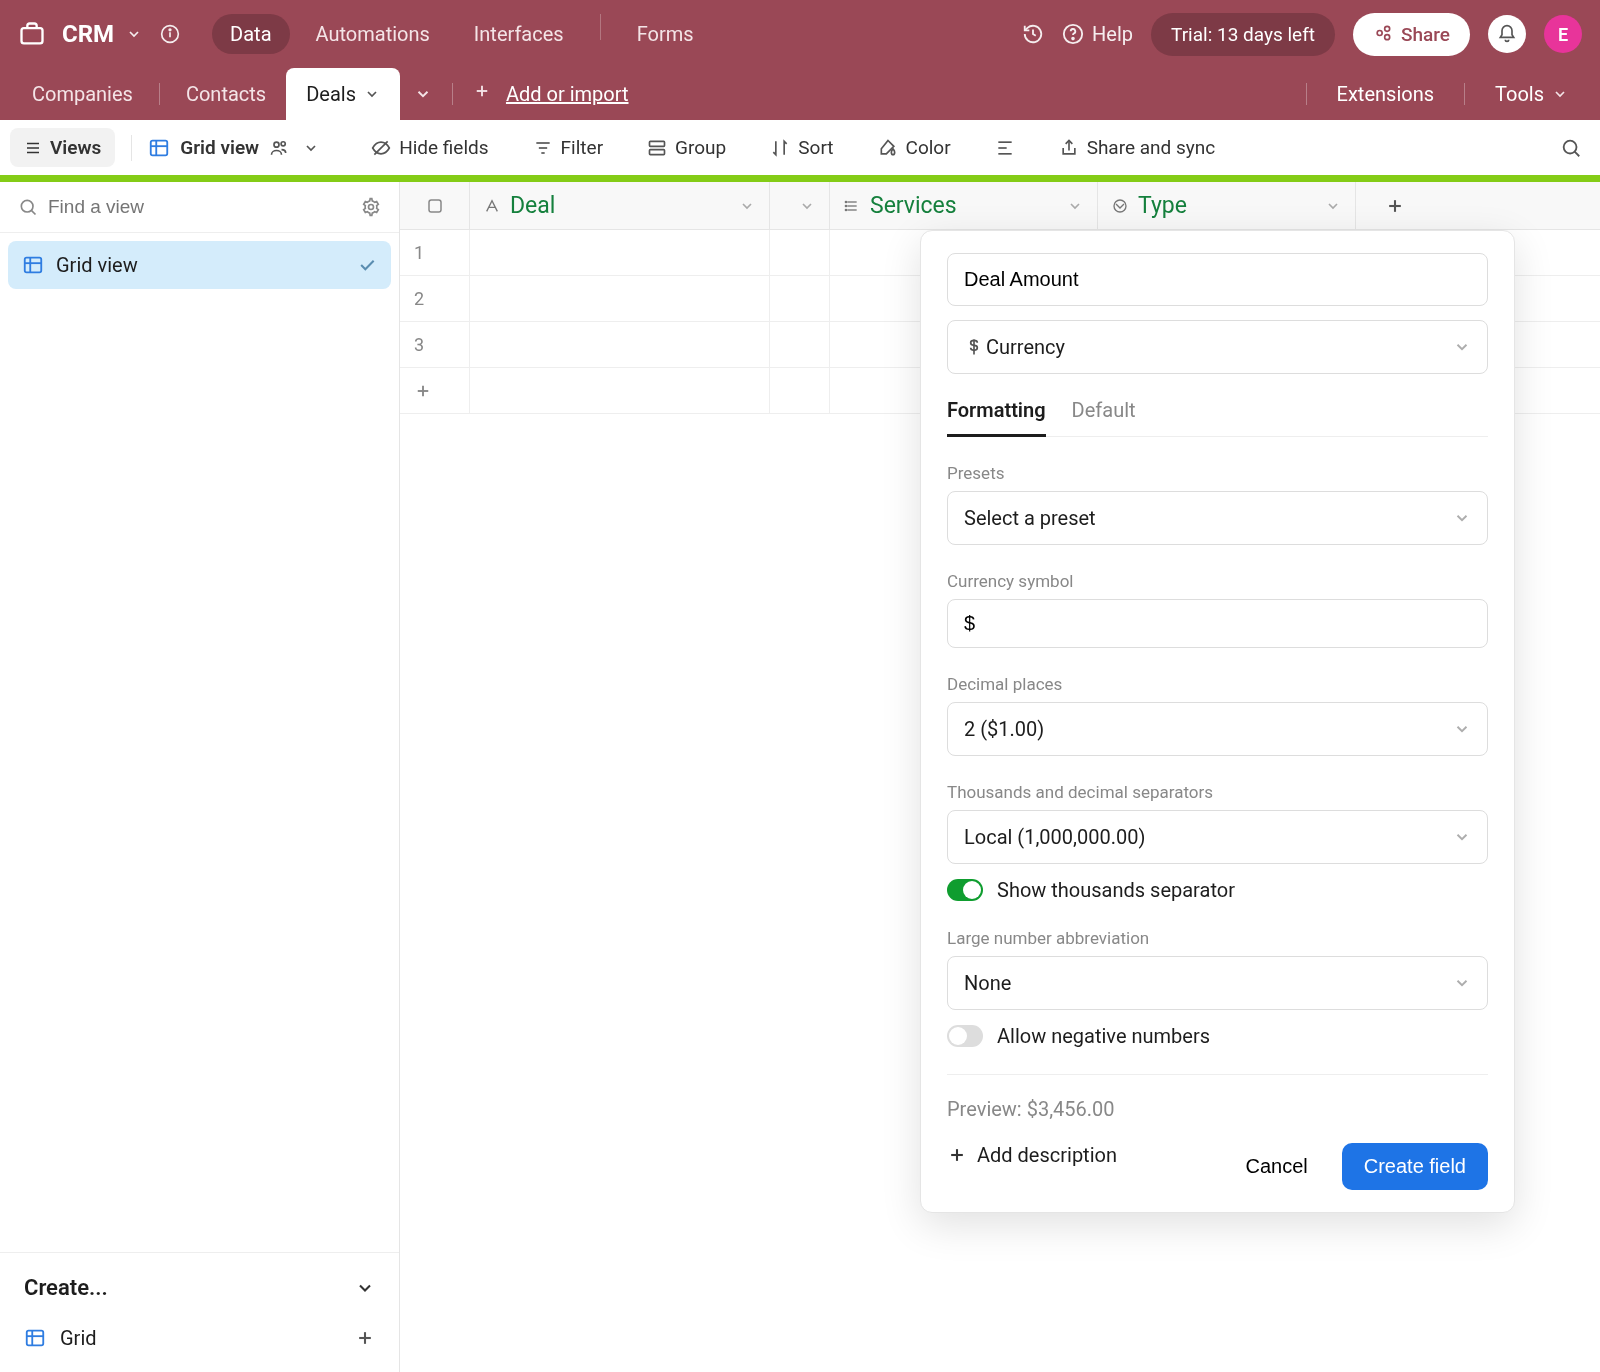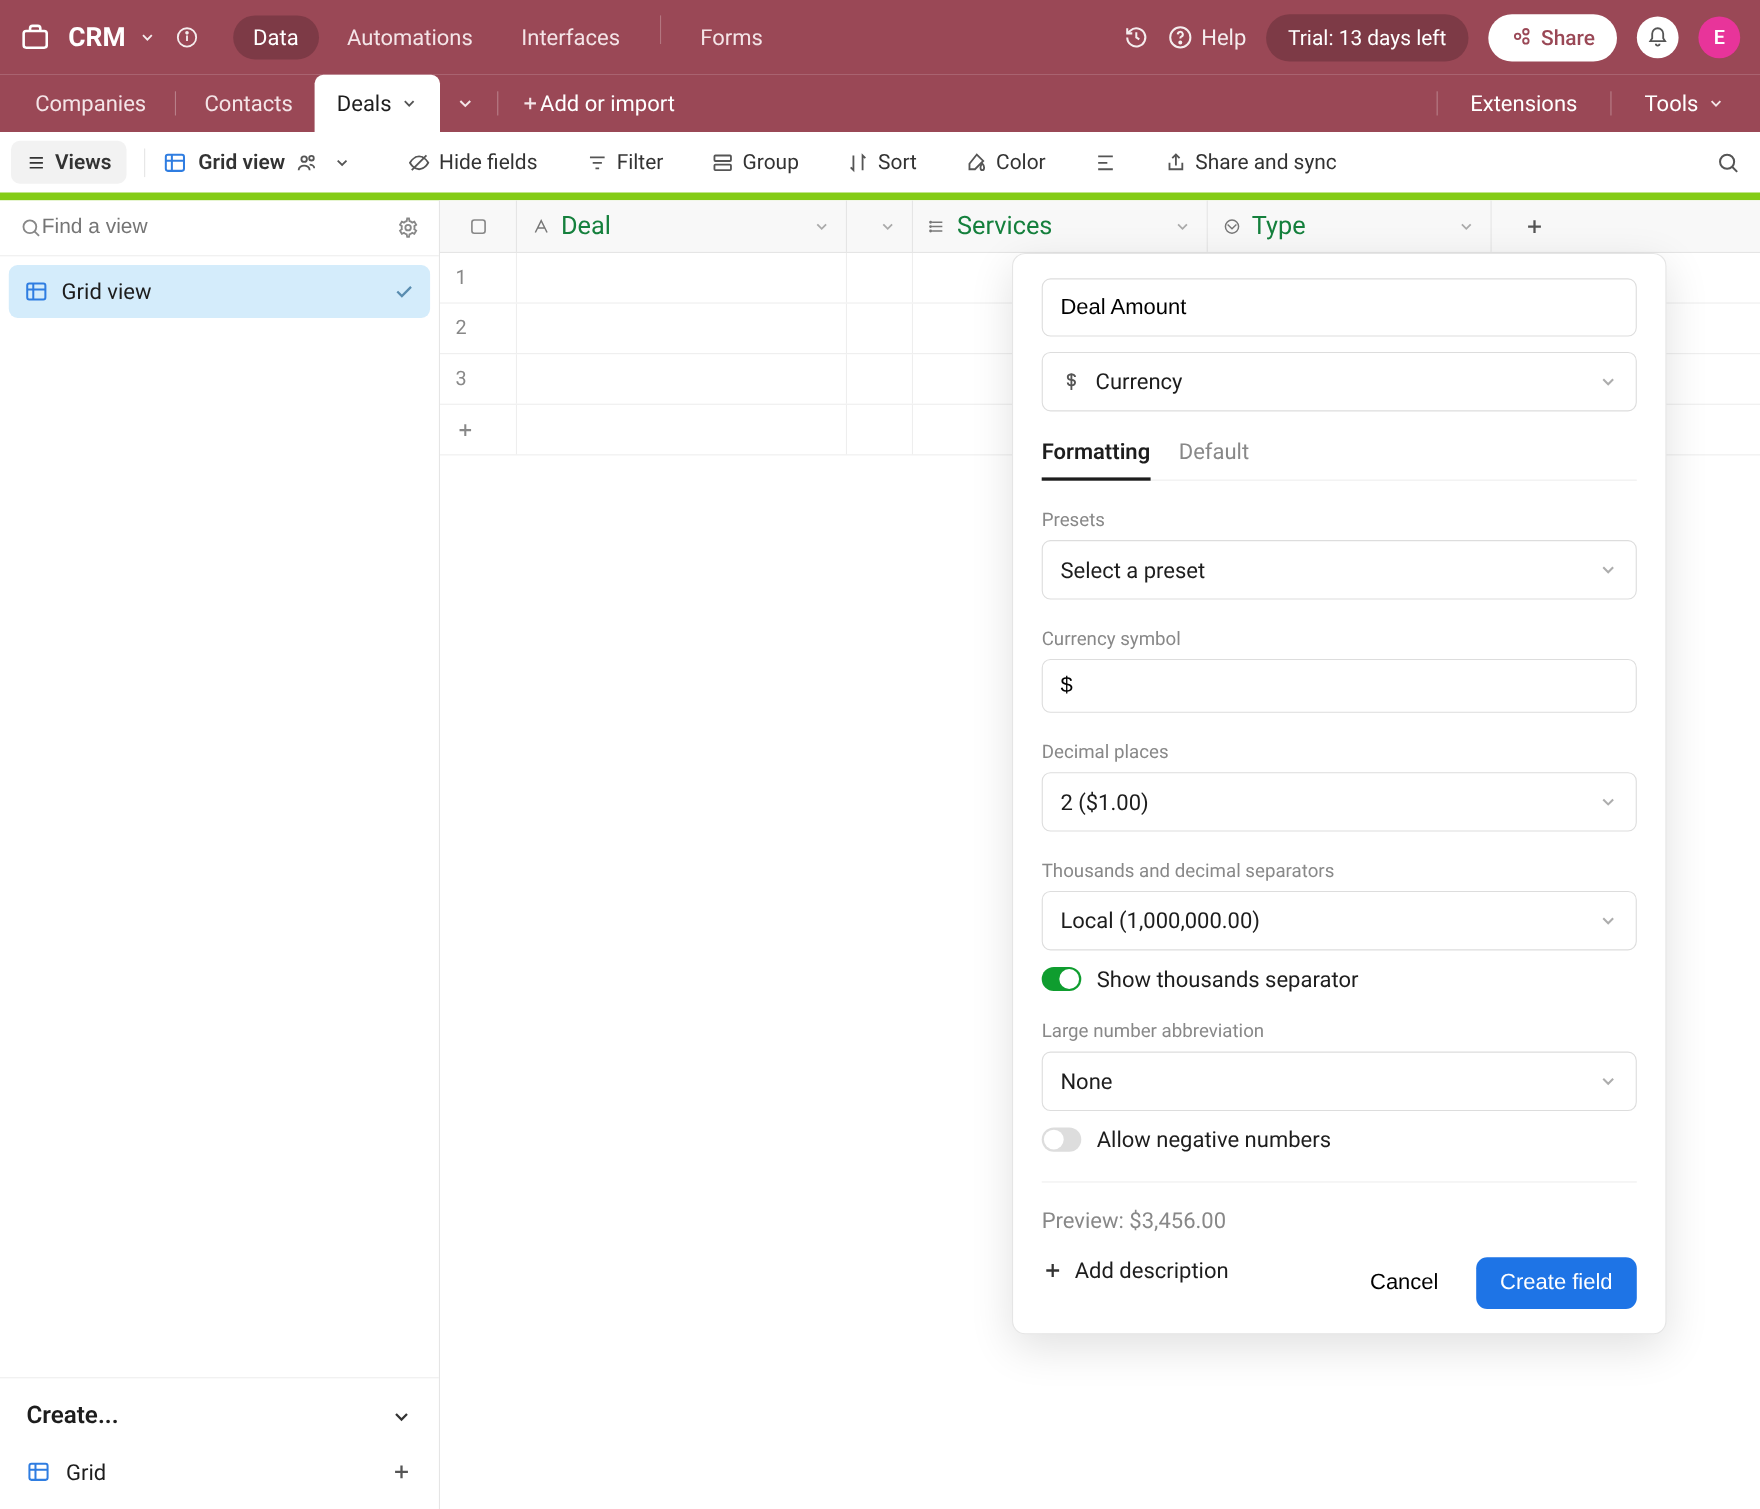--- a/index.html
+++ b/index.html
@@ -75,39 +75,39 @@
   color: #f4e4e7;
   display:flex; align-items:center; gap:8px;
 }
 .tabbar .tab.active {
   background: #fff;
   color: #1d1d1d;
   border-radius: 8px 8px 0 0;
 }
 .tabbar .vdiv2 { width:1px; height:22px; background:rgba(255,255,255,.3); margin: 0 6px; align-self:center;}
 .tabbar .chevtab { padding: 10px 14px; cursor:pointer; align-self:center;}
-.tabbar .addimport { display:flex; align-items:center; gap:0; padding: 10px 14px; align-self:center; cursor:pointer;}
+.tabbar .addimport { display:flex; gap:15px; padding: 10px 14px; align-self:center; cursor:pointer;text-decoration:underline;}
 .tabbar .rightctrls { margin-left:auto; display:flex; align-items:center; gap:10px; align-self:center; padding-right:6px;}
 .tabbar .rightctrls .ext { padding:8px 14px; cursor:pointer; }
 .toolbar {
   height: 62px;
   border-bottom: 7px solid #84cc16;
   display:flex; align-items:center; padding: 0 10px; font-size:19px; color:#333;
 }
 .toolbar .views-pill {
   background:#f2f2f2; border-radius:8px; padding:8px 14px; display:flex; align-items:center; gap:8px; font-weight:600; cursor:pointer;
 }
 .toolbar .vdiv3 { width:1px; height:26px; background:#e5e5e5; margin:0 16px;}
 .toolbar .gridview { display:flex; align-items:center; gap:10px; font-weight:600; cursor:pointer;}
 .toolbar .gridview .chev2 { margin-left:4px;}
 .toolbar .tbtn { display:flex; align-items:center; gap:8px; padding: 6px 10px; margin: 0 12px; cursor:pointer; color:#333;}
 .toolbar .search-right { margin-left:auto; padding:8px; cursor:pointer;}
 .body { display:flex; height: calc(1372px - 68px - 52px - 62px); }
 .sidebar { width: 400px; border-right:1px solid #e5e5e5; display:flex; flex-direction:column; }
-.sidebar .findrow { display:flex; align-items:center; padding:14px 18px; border-bottom:1px solid #eee; color:#777;}
+.sidebar .findrow { display:flex; align-items:center; padding:14px 18px; border-bottom:1px solid #eee; gap:10px; color:#777;}
 .sidebar .findrow input { border:none; outline:none; font-size:19px; flex:1; }
 .sidebar .findrow .gear { margin-left:auto; cursor:pointer;}
 .sidebar .viewitem {
   margin: 8px 8px; background:#d4ecfb; border-radius:8px; padding:12px 14px; display:flex; align-items:center; gap:12px; font-size:20px;
 }
 .sidebar .viewitem .check { margin-left:auto; color:#5a8db0;}
 .sidebar .bottom { margin-top:auto; border-top:1px solid #eee; }
 .sidebar .createrow { padding:22px 24px 10px; display:flex; align-items:center; font-size:22px; font-weight:600;}
 .sidebar .createrow .chev3 { margin-left:auto; }
 .sidebar .gridrow { padding:16px 24px 22px; display:flex; align-items:center; gap:14px; font-size:20px;}
@@ -128,21 +128,21 @@
 .rows .row .cell.deal { width:300px;}
 .rows .row .cell.blank { width:60px;}
 .rows .addrow .cell.rownum { color:#888;}
 .popover {
   position:absolute; left:520px; top:48px; width:595px; background:#fff; border:1px solid #e5e5e5; border-radius:12px; box-shadow:0 12px 40px rgba(0,0,0,.12); padding:22px 26px 22px;
 }
 .pop-input {
   width:100%; border:1px solid #ddd; border-radius:8px; padding:14px 16px; font-size:20px; outline:none;
 }
 .pop-select {
-  width:100%; border:1px solid #ddd; border-radius:8px; padding:14px 16px; font-size:20px; display:flex; align-items:center; gap:12px; margin-top:14px; cursor:pointer;
+  width:100%; border:1px solid #ddd; border-radius:8px; padding:14px 16px; font-size:20px; display:flex; align-items:center; gap:2px; margin-top:14px; cursor:pointer;
 }
 .pop-select .chev { margin-left:auto; opacity:.6;}
 .pop-desc { color:#777; font-size:19px; margin-top:18px; line-height:1.5;}
 .pop-tabs { display:flex; gap:26px; margin-top:24px; border-bottom:1px solid #eee;}
 .pop-tabs .ptab { padding-bottom:12px; font-size:20px; color:#888; cursor:pointer;}
 .pop-tabs .ptab.active { color:#1d1d1d; font-weight:600; border-bottom:3px solid #1d1d1d; margin-bottom:-1px;}
 .pop-label { font-size:17px; color:#888; margin-top:26px; margin-bottom:8px;}
 .toggle-row { display:flex; align-items:center; gap:14px; margin-top:14px; font-size:20px;}
 .toggle { width:36px; height:22px; border-radius:999px; background:#0f9d2f; position:relative; cursor:pointer;}
 .toggle::after { content:''; position:absolute; right:2px; top:2px; width:18px; height:18px; background:#fff; border-radius:50%;}

